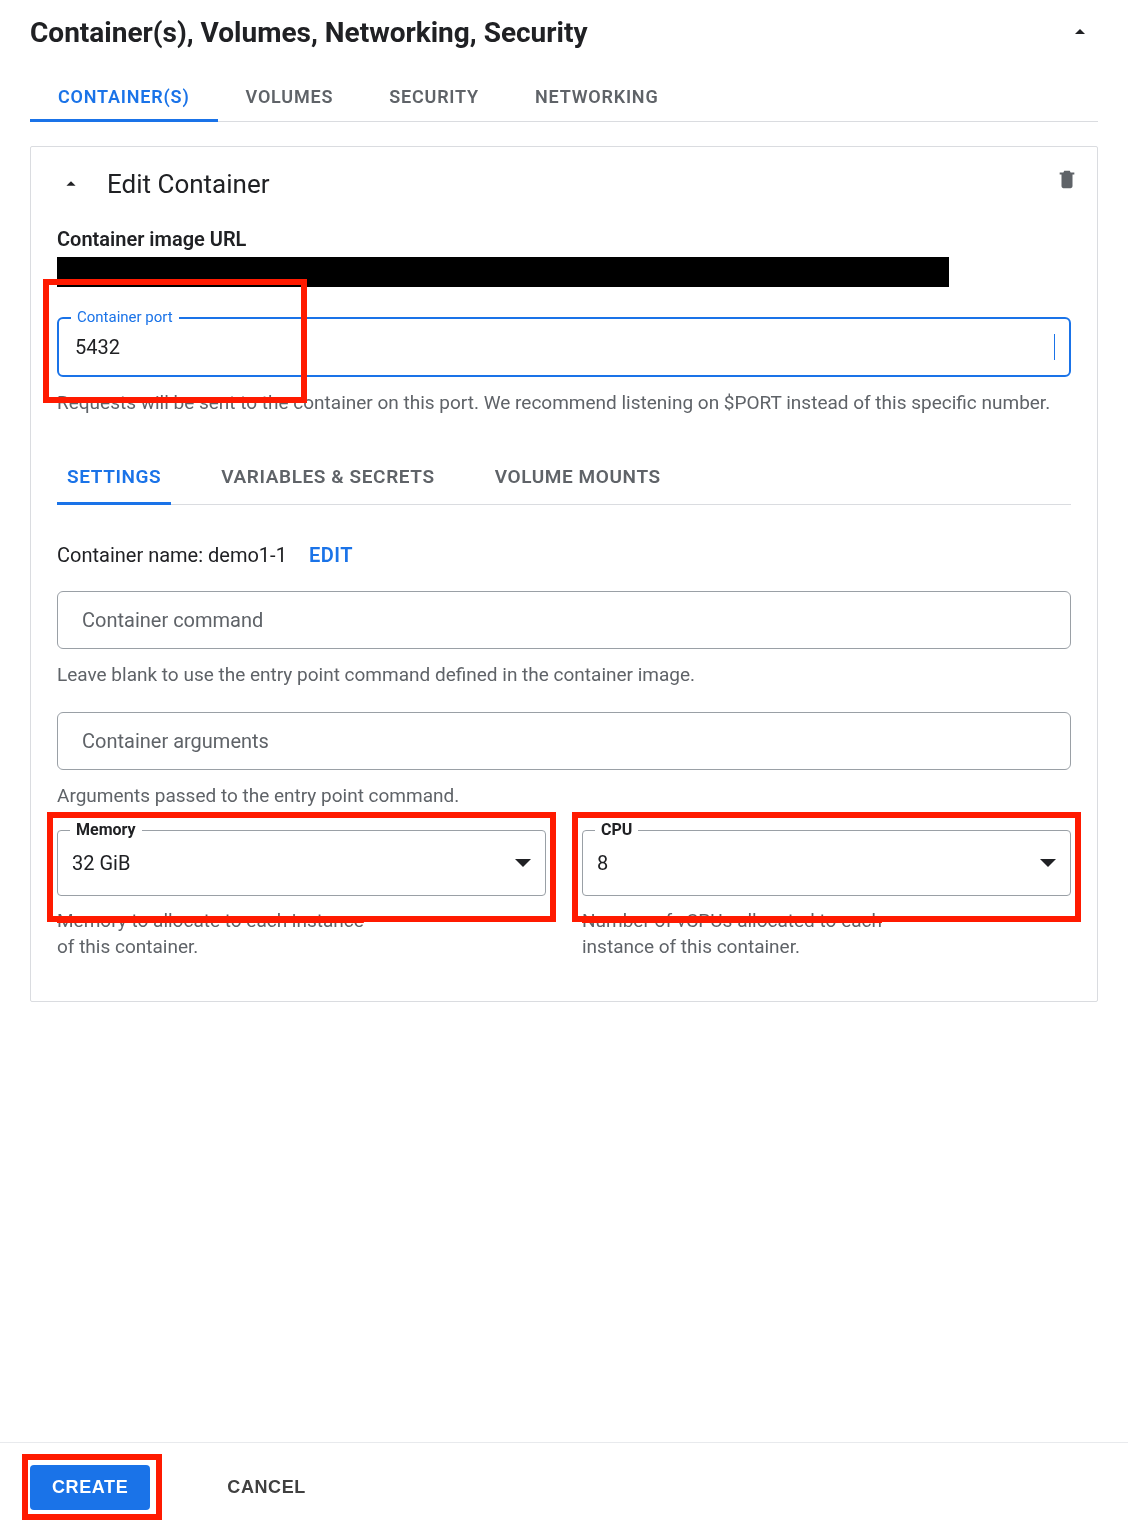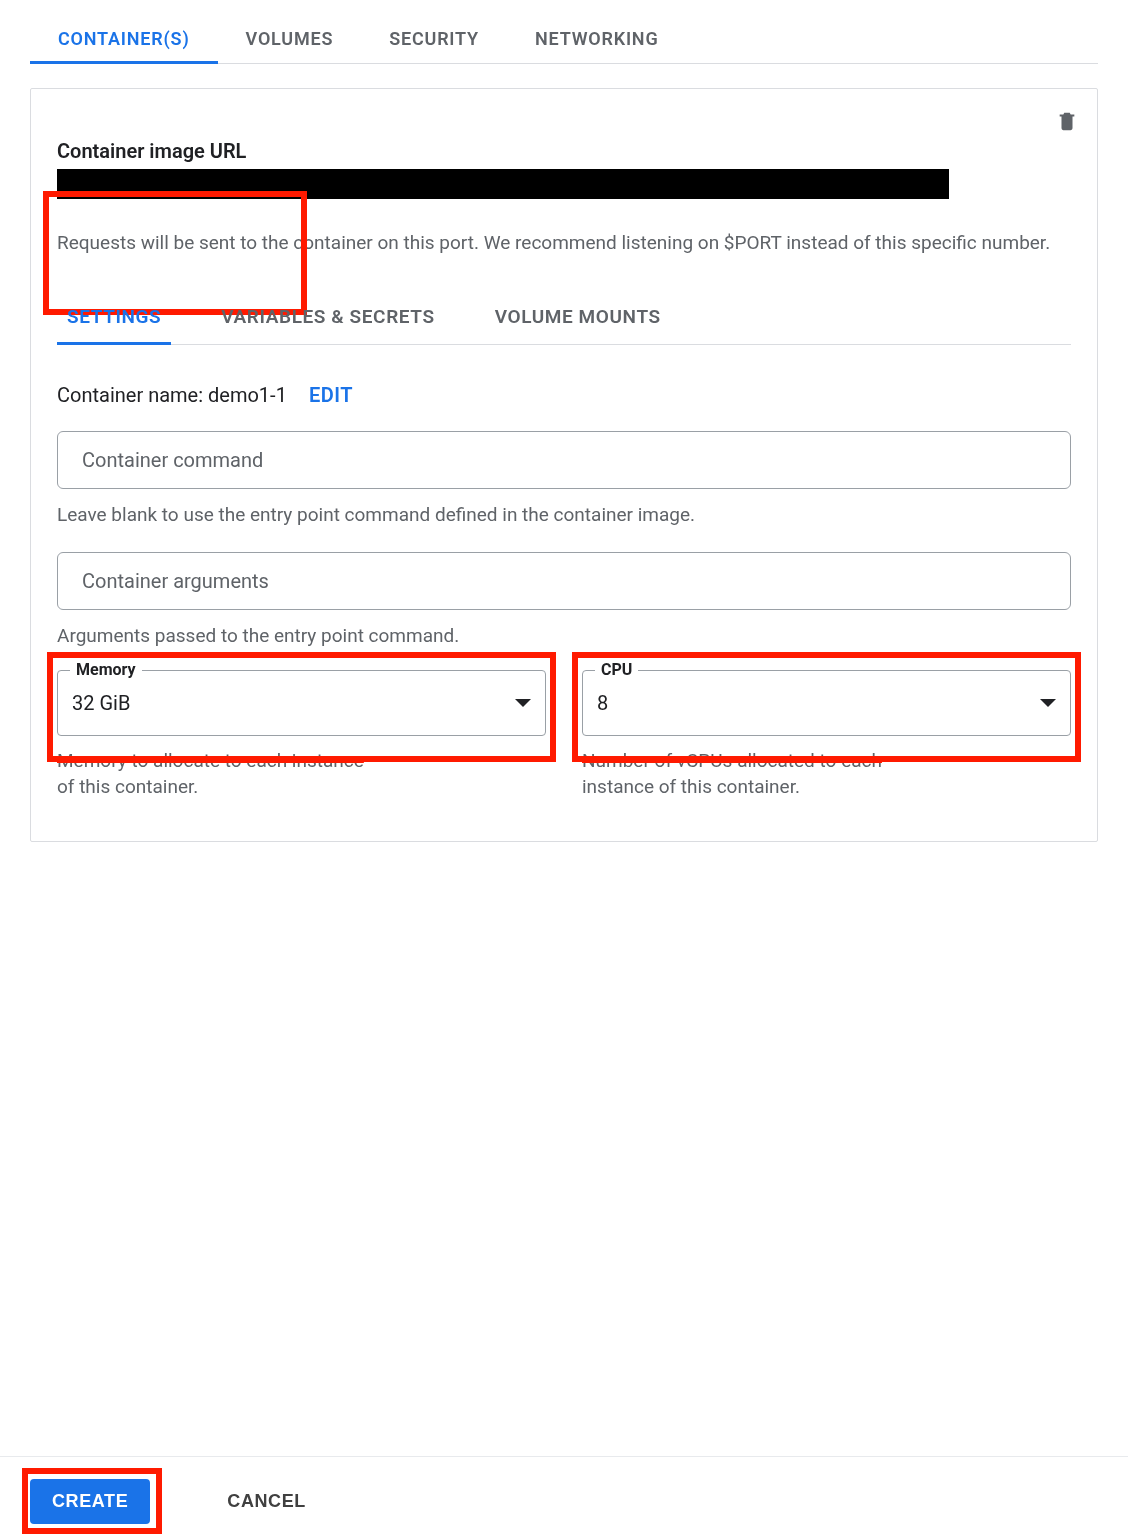--- a/index.html
+++ b/index.html
@@ -340,40 +340,61 @@
     height: 66px;
     border: var(--red-thick) solid var(--red-box);
     pointer-events: none;
   }
 </style>
 </head>
 <body>
 
 <div class="page">
 
+  <div class="section-header">
+    <h1>Container(s), Volumes, Networking, Security</h1>
+    <div class="chev">
+      <svg viewBox="0 0 24 24">
+          <path d="M7 14l5-5 5 5z"></path>
+        </svg>
+    </div>
+  </div>
 
   <div class="top-tabs">
     <div class="top-tab active">CONTAINER(S)</div>
     <div class="top-tab">VOLUMES</div>
     <div class="top-tab">SECURITY</div>
     <div class="top-tab">NETWORKING</div>
   </div>
 
   <div class="card">
 
+    <div class="card-header">
+      <div class="card-chev">
+        <svg viewBox="0 0 24 24">
+            <path d="M7 14l5-5 5 5z"></path>
+          </svg>
+      </div>
+      <div class="card-title">Edit Container</div>
+    </div>
     <div class="trash">
       <svg viewBox="0 0 24 24">
           <path d="M6 7h12v13a2 2 0 0 1-2 2H8a2 2 0 0 1-2-2V7zm3-4h6l1 2h4v2H4V5h4l1-2z"></path>
         </svg>
     </div>
 
     <div class="label-sm">Container image URL</div>
     <div class="blackout"></div>
 
     <div class="port-wrap">
+      <div class="outlined">
+        <span class="legend">Container port</span>
+        <input type="text" value="5432" style="">
+        <span class="caret"></span>
+      </div>
       <div class="red-box-port"></div>
       <div class="hint">Requests will be sent to the container on this port. We recommend listening on $PORT instead of this specific number.</div>
     </div>
 
     <div class="sub-tabs">
       <div class="sub-tab active">SETTINGS</div>
       <div class="sub-tab">VARIABLES &amp; SECRETS</div>
       <div class="sub-tab">VOLUME MOUNTS</div>
     </div>
 

